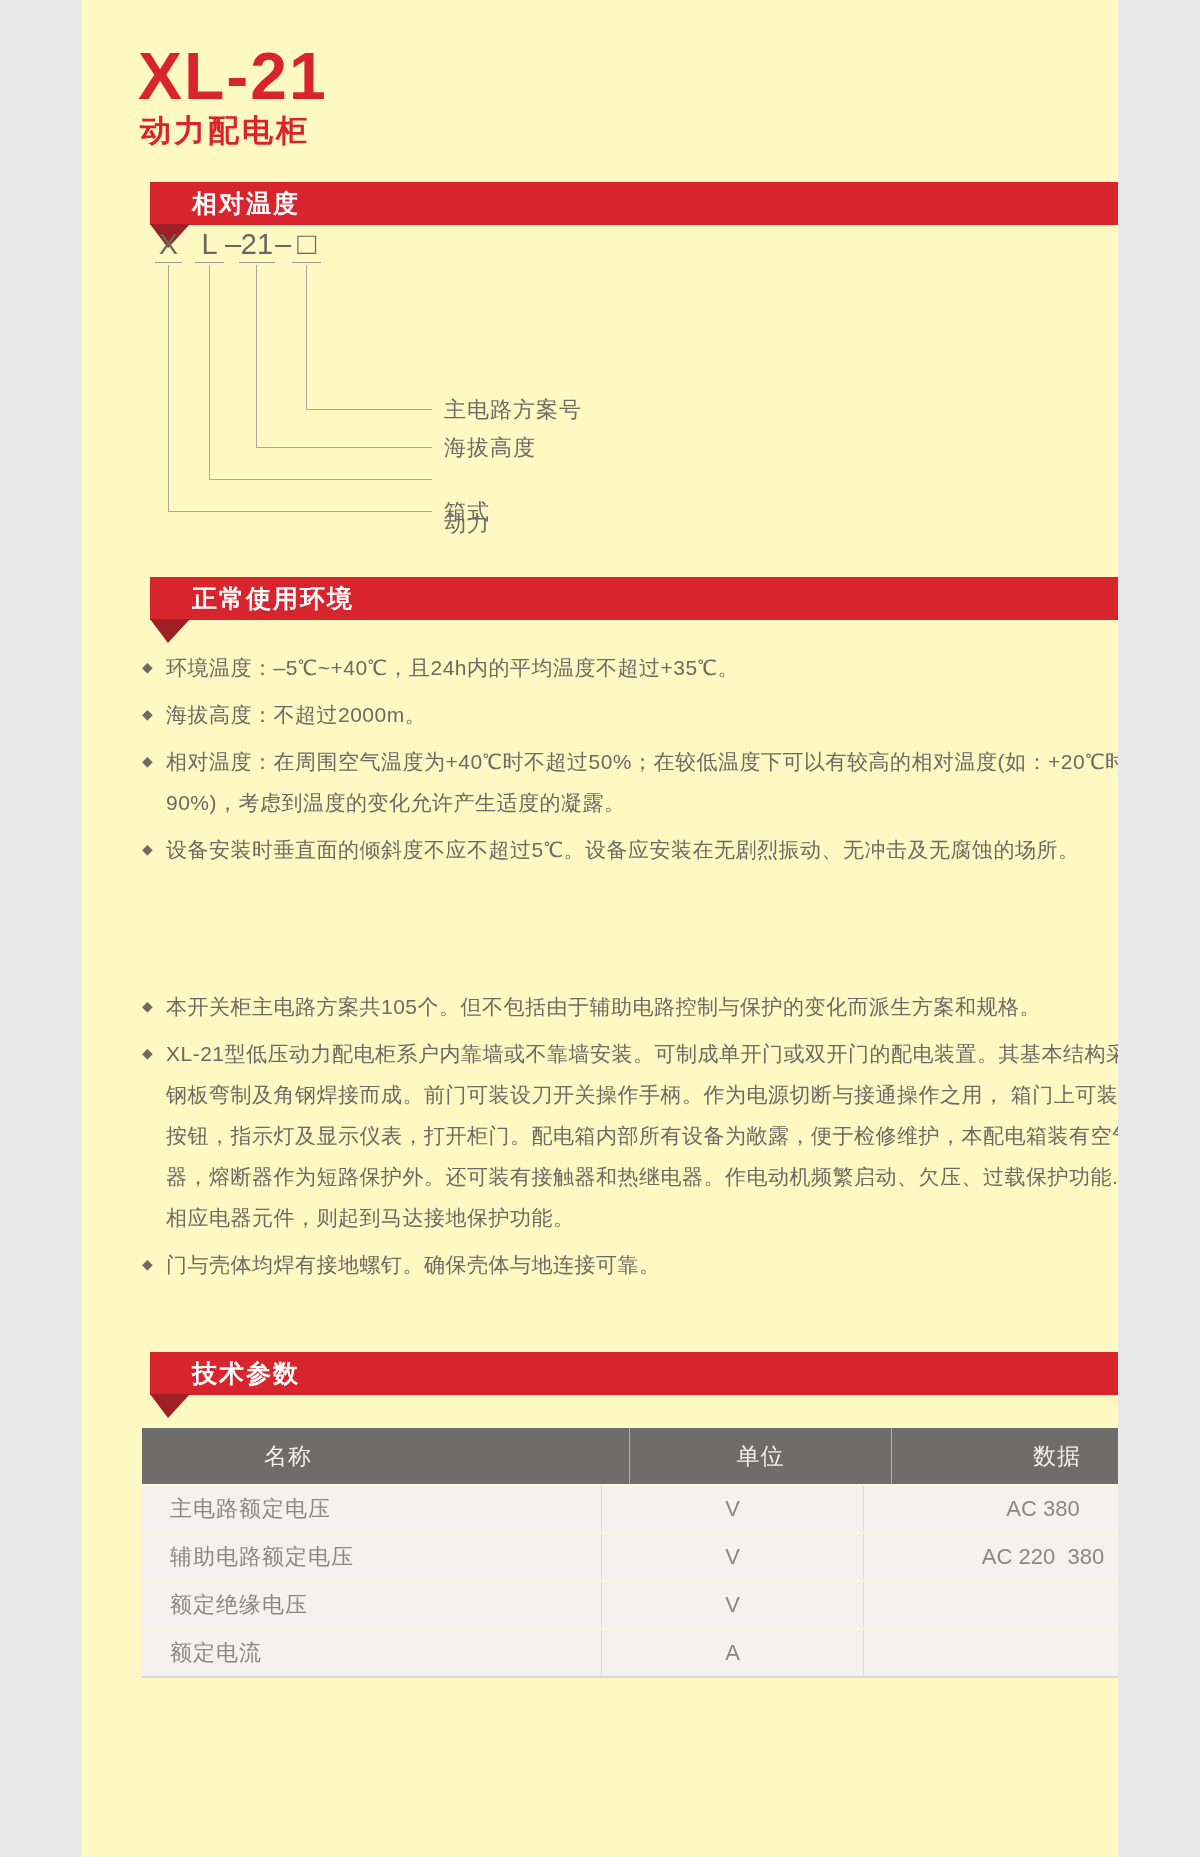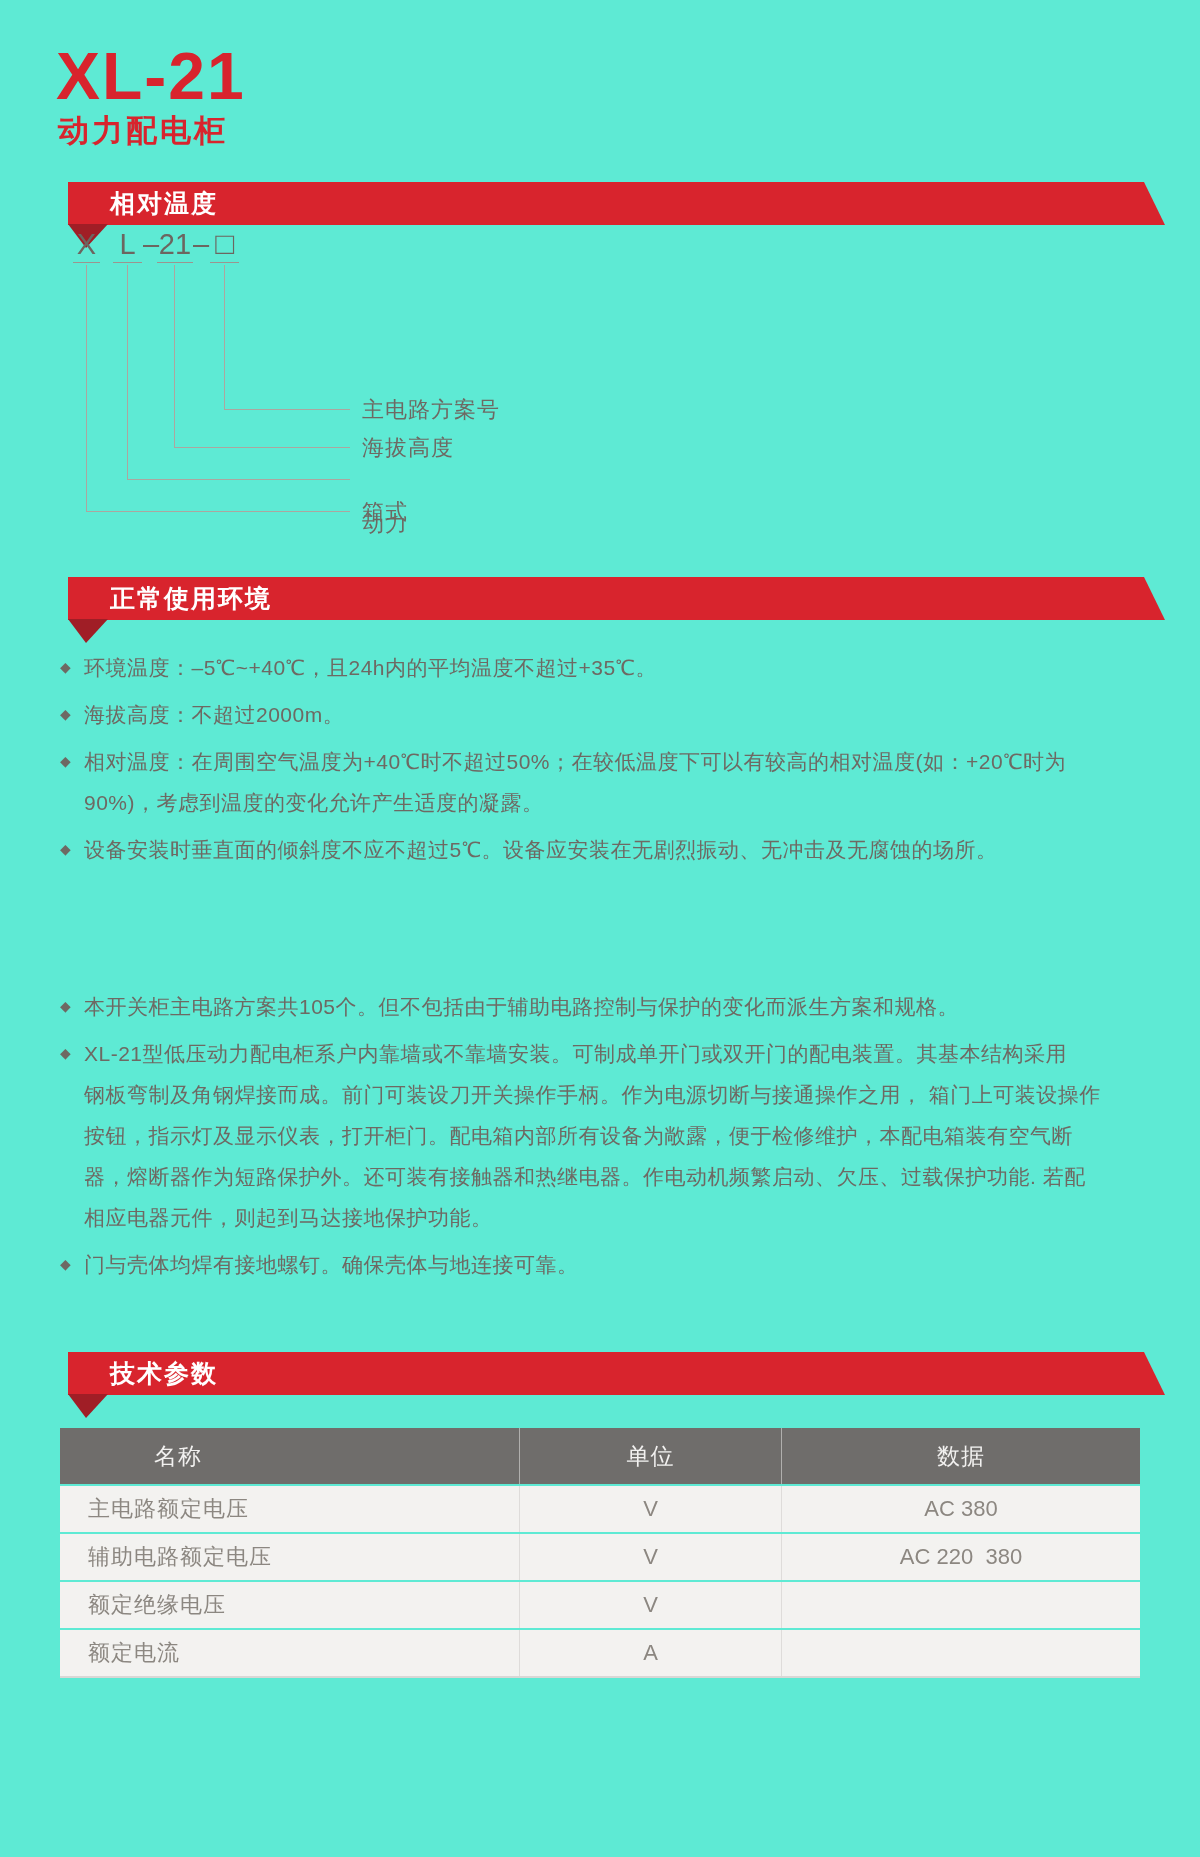--- a/index.html
+++ b/index.html
@@ -4,22 +4,22 @@
 <style>
   :root{
     --red:#D8242D;
     --red-dark:#A01E26;
     --ink:#6E6963;
     --line:#ACA69F;
   }
   *{margin:0;padding:0;box-sizing:border-box;}
   body{background:#e8e8e8;font-family:"Liberation Sans",sans-serif;}
   .page{
-    position:relative;width:1200px;height:1857px;margin:0 auto;
-    background:#5eead4;overflow:hidden;
+    position:relative;width:1036px;height:1857px;margin:0 auto;
+    background:#fef9c3;overflow:hidden;
   }
   
   .title-model{
     position:absolute;left:56px;top:38px;
     font-size:66px;font-weight:800;color:var(--red);letter-spacing:2px;
   }
   .title-name{
     position:absolute;left:58px;top:110px;
     font-size:31px;font-weight:bold;color:var(--red);letter-spacing:3px;
   }
@@ -79,21 +79,21 @@
   .bullet{display:flex;margin-bottom:6px;color:var(--ink);font-size:21px;line-height:41px;}
   .bullet .diamond{width:24px;flex:none;font-size:14px;line-height:41px;color:var(--ink);}
   .bullet .btext{white-space:pre-wrap;flex:1;letter-spacing:0.5px;}
   
   .table{position:absolute;left:60px;top:1428px;width:1080px;border-bottom:2px solid #d9d7d5;}
   .thead{display:flex;height:56px;background:#6F6D6B;color:#F2F1F0;font-size:23px;letter-spacing:1px;}
   .thead .th{display:flex;align-items:center;height:100%;}
   .col1{width:460px;}
   .col2{width:262px;}
   .col3{flex:1;}
-  .thead .col1{padding-left:94px;border-right:1px solid rgba(255,255,255,.45);}
+  .thead .col1{padding-left:94px;border-right:1px solid rgba(255,255,255,.45);margin-left:28px;}
   .thead .col2{justify-content:center;border-right:1px solid rgba(255,255,255,.45);}
   .thead .col3{justify-content:center;}
   .tr{display:flex;height:46px;background:#F3F2F0;margin-top:2px;color:#8C8781;font-size:22px;}
   .tr .td{display:flex;align-items:center;height:100%;white-space:pre;}
   .tr .col1{padding-left:28px;border-right:1px solid #dedcda;letter-spacing:1px;}
   .tr .col2{justify-content:center;border-right:1px solid #dedcda;}
   .tr .col3{justify-content:center;}
 </style>
 </head>
 <body>

